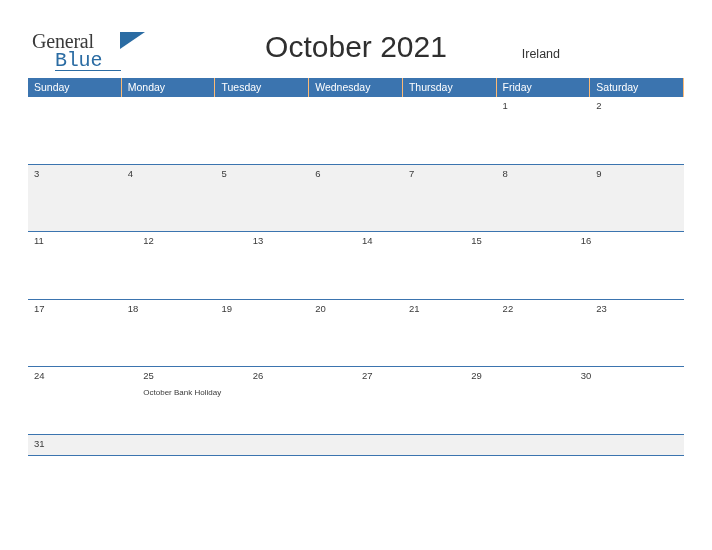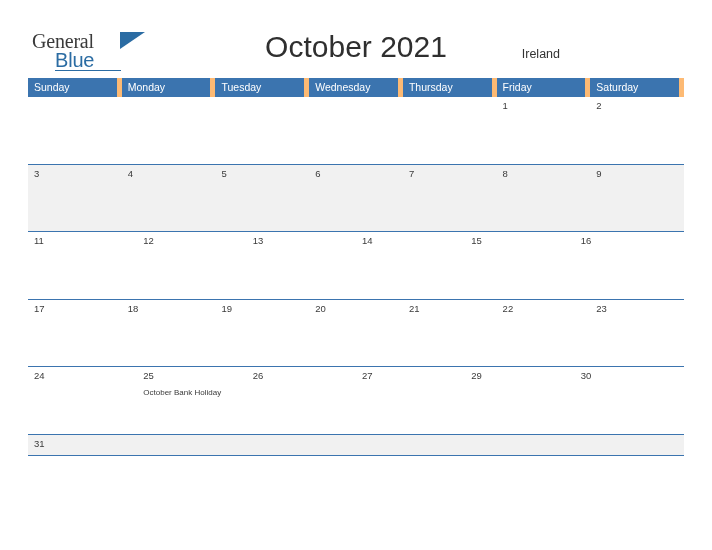--- a/index.html
+++ b/index.html
@@ -44,21 +44,21 @@
     letter-spacing: -0.2px;
     font-family: "Liberation Serif", serif;
   }
   .logo-blue {
     position: absolute;
     left: 23px;
     top: 19px;
     font-size: 20px;
     color: #2b6ca3;
     letter-spacing: -0.2px;
-    font-family: Liberation Sans, sans-serif;
+    font-family: Liberation Mono, monospace;
   }
   .logo-flag {
     position: absolute;
     left: 88px;
     top: 2px;
     width: 0;
     height: 0;
     border-left: 25px solid #2b6ca3;
     border-bottom: 17px solid transparent;
   }
@@ -101,21 +101,21 @@
     background: #3b74af;
     height: 19px;
   }
   .weekday {
     flex: 1 1 0;
     color: #ffffff;
     font-size: 10.5px;
     line-height: 19px;
     padding-left: 6px;
     box-sizing: border-box;
-    border-right: 5px solid #fdba74;
+    border-right: 1px solid #fdba74;
   }
   .week {
     display: flex;
     height: 66.5px;
     border-bottom: 1px solid #3b74af;
   }
   .week.alt .day {
     background: #f1f1f1;
   }
   .day {

